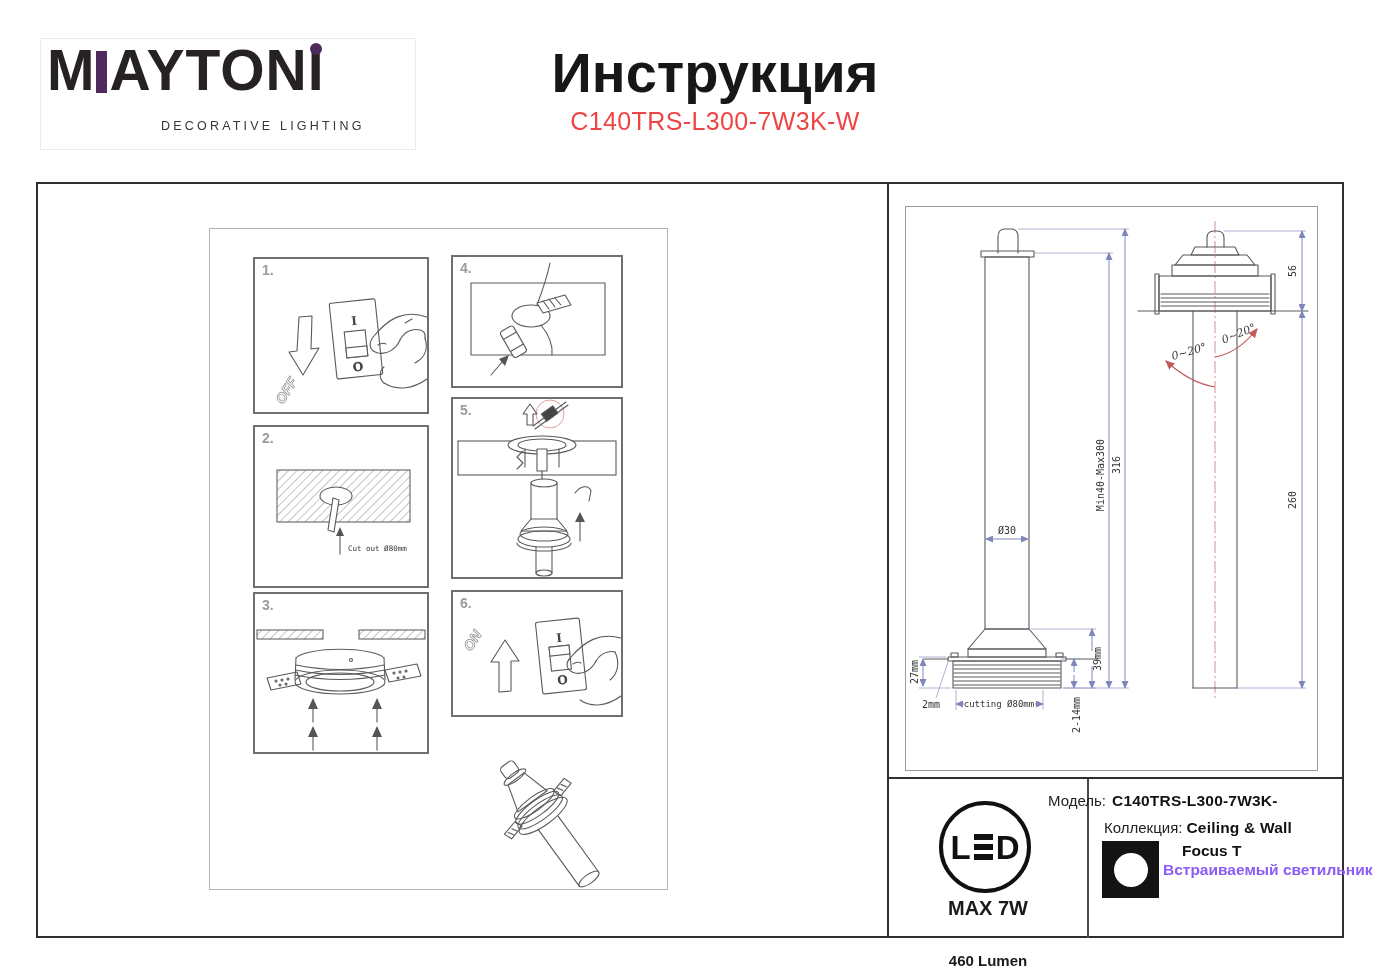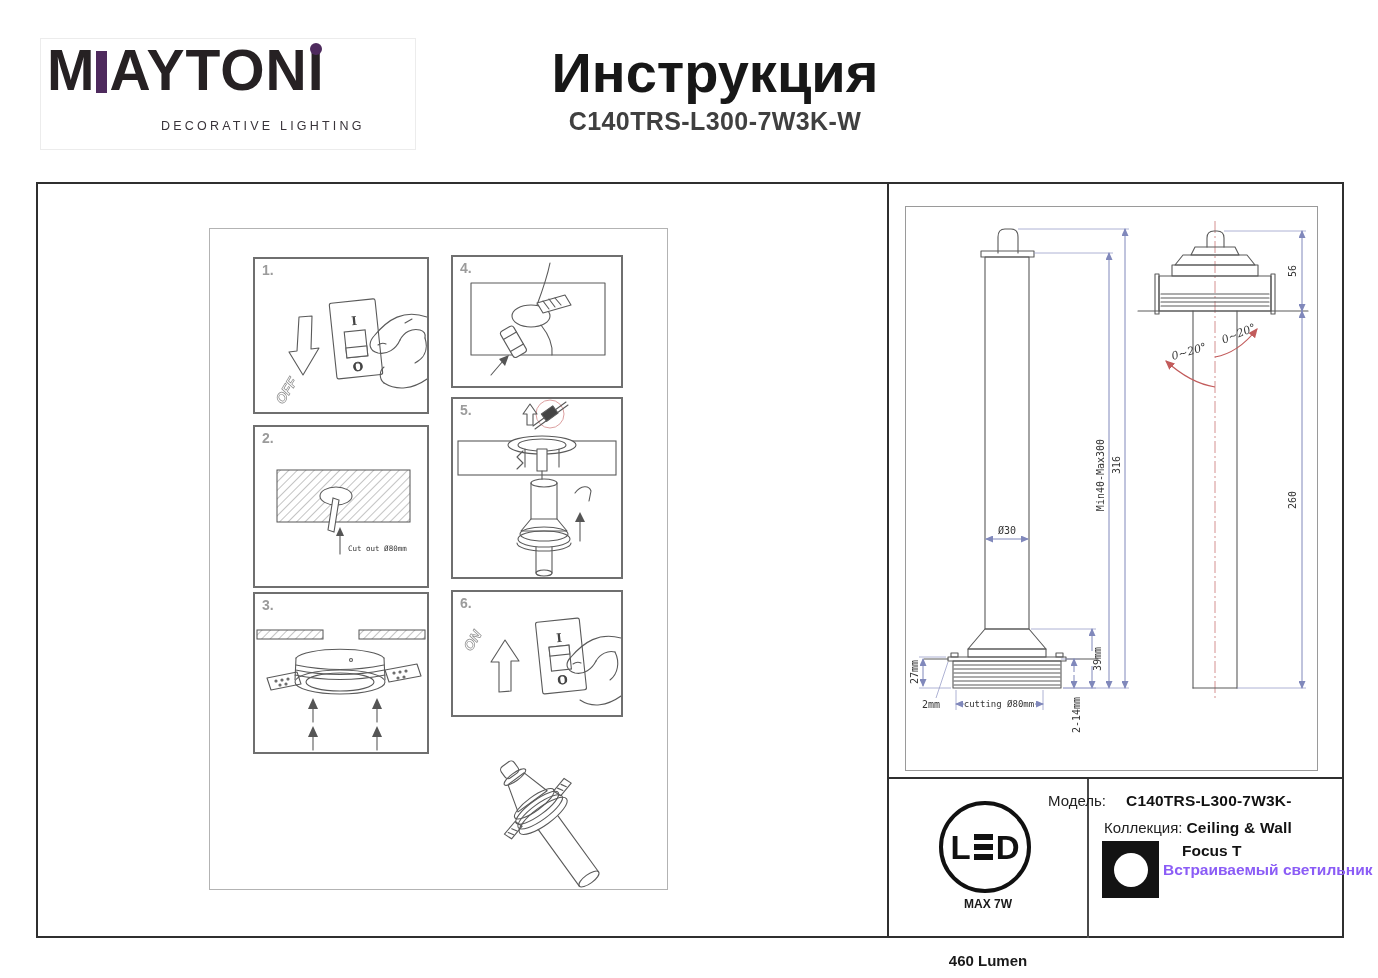--- a/index.html
+++ b/index.html
@@ -11,21 +11,21 @@
   .logo-box{position:absolute;left:40px;top:38px;width:374px;height:110px;border:1px solid #ececec;}
   .logo-word{position:absolute;left:6px;top:0px;display:flex;align-items:flex-end;
              font-weight:700;font-size:57px;letter-spacing:1px;color:#262123;line-height:1.1;}
   .logo-bar{display:inline-block;width:11px;height:42px;background:#4e2a5d;margin:0 2px 9px 1px;}
   .logo-i{position:relative;display:inline-block;}
   .logo-i::after{content:'';position:absolute;top:4px;left:50%;transform:translateX(-50%);
                  width:12px;height:12px;border-radius:50%;background:#4e2a5d;}
   .logo-sub{position:absolute;left:120px;top:80px;font-size:12.5px;letter-spacing:3.2px;color:#39343a;font-weight:400;}
   .title-block{position:absolute;left:500px;top:40px;width:430px;text-align:center;}
   .doc-title{font-size:56px;font-weight:700;color:#171717;}
-  .doc-model{font-size:25px;font-weight:700;color:#404040;margin-top:2px;letter-spacing:0.4px;}
+  .doc-model{font-size:25px;font-weight:400;color:#ef4444;margin-top:2px;letter-spacing:0.4px;}
 
   
   .main-frame{position:absolute;left:36px;top:182px;width:1308px;height:756px;
               border:2px solid #2f2f2f;box-sizing:border-box;}
   .divider-v{position:absolute;left:887px;top:182px;width:2px;height:756px;background:#2f2f2f;}
   .divider-h-right{position:absolute;left:887px;top:777px;width:457px;height:2px;background:#2f2f2f;}
   .divider-v-bottom{position:absolute;left:1087px;top:779px;width:2px;height:159px;background:#4a4a4a;}
   .steps-frame{position:absolute;left:209px;top:228px;width:459px;height:662px;
                border:1px solid #b3b3b3;box-sizing:border-box;}
   .tech-frame{position:absolute;left:905px;top:206px;width:413px;height:565px;
@@ -50,21 +50,21 @@
   svg .swl{font-family:"DejaVu Serif",serif;font-weight:700;font-size:12px;fill:#444;text-anchor:middle;}
   svg .cut{font-family:"DejaVu Sans Mono",monospace;font-size:7.5px;fill:#333;}
 
   
   .led-circle{position:absolute;left:939px;top:801px;width:84px;height:84px;border:4px solid #111;
               border-radius:50%;display:flex;align-items:center;justify-content:center;gap:3px;background:#fff;}
   .led-letter{font-size:33px;font-weight:800;color:#111;line-height:1;}
   .e-bars{display:flex;flex-direction:column;gap:4px;}
   .e-bars i{display:block;width:19px;height:6px;background:#111;}
   .led-power{position:absolute;left:890px;top:897px;width:196px;text-align:center;
-             font-size:12px;font-weight:700;color:#1a1a1a;}
+             font-size:20px;font-weight:700;color:#1a1a1a;}
   .led-lumen{position:absolute;left:890px;top:952px;width:196px;text-align:center;
              font-size:15px;font-weight:600;color:#1a1a1a;}
   .spec-row{position:absolute;display:flex;align-items:baseline;}
   .spec-label{font-size:15px;color:#222;}
   .spec-value{font-size:15.5px;font-weight:700;color:#121212;letter-spacing:0.2px;}
   .spec-icon{position:absolute;left:1102px;top:841px;width:57px;height:57px;background:#131313;
              display:flex;align-items:center;justify-content:center;}
   .spec-icon-circle{width:34px;height:34px;border-radius:50%;background:#fff;}
   .spec-series{position:absolute;left:1182px;top:842px;font-size:15.5px;font-weight:700;color:#121212;}
   .spec-type{position:absolute;left:1163px;top:861px;font-size:15.5px;font-weight:700;color:#8b5cf6;}
@@ -401,21 +401,21 @@
         <i></i>
         <i></i>
       </span>
     <span class="led-letter">D</span>
   </div>
   <div class="led-power">MAX 7W</div>
   <div class="led-lumen">460 Lumen</div>
 
   <div class="spec-row" style="left:1048px;top:792px">
     <span class="spec-label">Модель:</span>
-    <span class="spec-value" style="margin-left:20px">C140TRS-L300-7W3K-</span>
+    <span class="spec-value" style="margin-left:6px">C140TRS-L300-7W3K-</span>
   </div>
   <div class="spec-row" style="left:1104px;top:819px">
     <span class="spec-label">Коллекция:</span>
     <span class="spec-value" style="margin-left:4px">Ceiling &amp; Wall</span>
   </div>
   <div class="spec-icon">
     <div class="spec-icon-circle"></div>
   </div>
   <div class="spec-series">Focus T</div>
   <div class="spec-type">Встраиваемый светильник</div>

